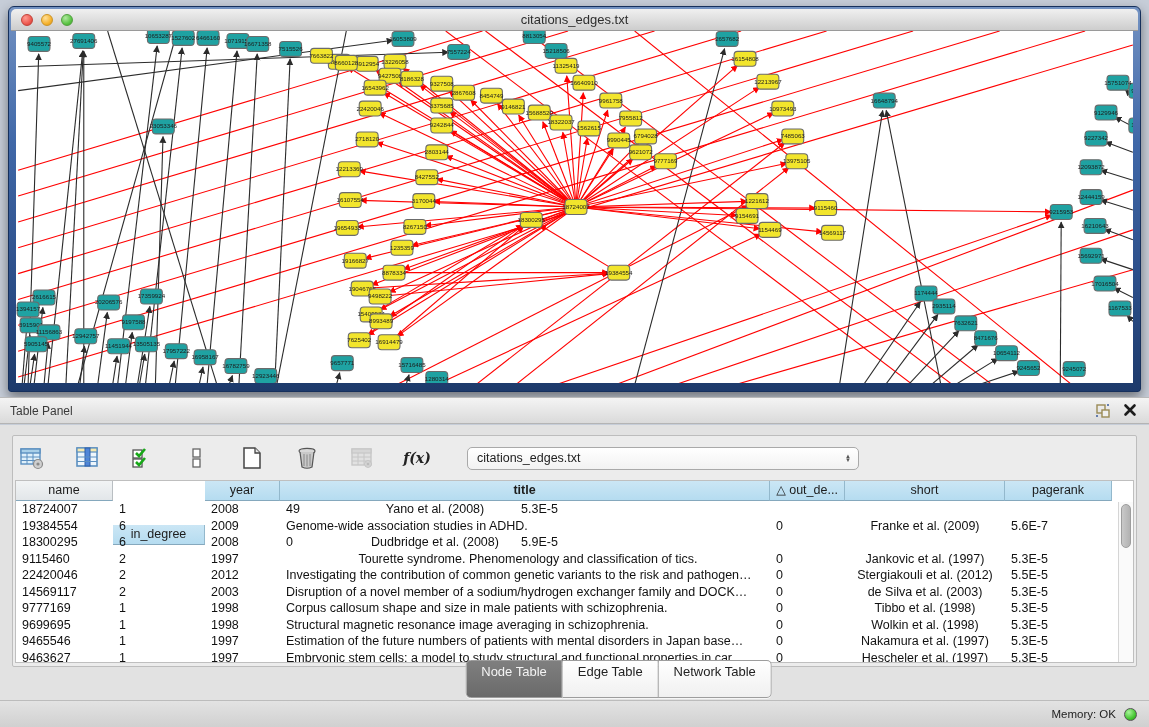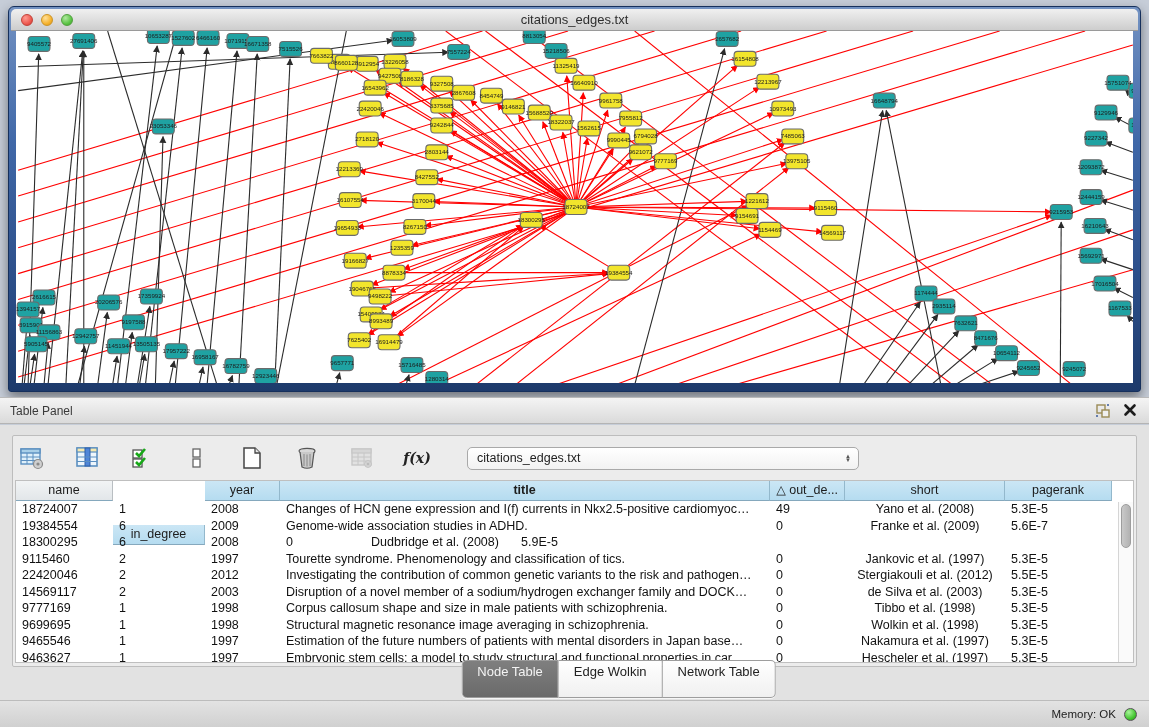--- a/index.html
+++ b/index.html
@@ -757,21 +757,20 @@
           <div class="th" style="width: 490px; font-weight: bold;">title</div>
           <div class="th" style="width: 75px;">△ out_de...</div>
           <div class="th" style="width: 160px;">short</div>
           <div class="th" style="width: 107px;">pagerank</div>
         </div>
       <div id="tbody">
           <div class="trow">
             <div class="td" style="width: 97px;">18724007</div>
             <div class="td" style="width: 92px;">1</div>
             <div class="td" style="width: 75px;">2008</div>
-            <div class="td" style="width: 490px;">Changes of HCN gene expression and I(f) currents in Nkx2.5-positive cardiomyoc…</div>
             <div class="td" style="width: 75px;">49</div>
             <div class="td center" style="width: 160px;">Yano et al. (2008)</div>
             <div class="td" style="width: 107px;">5.3E-5</div>
           </div>
           <div class="trow">
             <div class="td" style="width: 97px;">19384554</div>
             <div class="td" style="width: 92px;">6</div>
             <div class="td" style="width: 75px;">2009</div>
             <div class="td" style="width: 490px;">Genome-wide association studies in ADHD.</div>
             <div class="td" style="width: 75px;">0</div>
@@ -783,21 +782,21 @@
             <div class="td" style="width: 92px;">6</div>
             <div class="td" style="width: 75px;">2008</div>
             <div class="td" style="width: 75px;">0</div>
             <div class="td center" style="width: 160px;">Dudbridge et al. (2008)</div>
             <div class="td" style="width: 107px;">5.9E-5</div>
           </div>
           <div class="trow">
             <div class="td" style="width: 97px;">9115460</div>
             <div class="td" style="width: 92px;">2</div>
             <div class="td" style="width: 75px;">1997</div>
-            <div class="td" style="width: 490px;">Tourette syndrome. Phenomenology and classification of tics.</div>
+            <div class="td" style="width: 490px; text-align: center;">Tourette syndrome. Phenomenology and classification of tics.</div>
             <div class="td" style="width: 75px;">0</div>
             <div class="td center" style="width: 160px;">Jankovic et al. (1997)</div>
             <div class="td" style="width: 107px;">5.3E-5</div>
           </div>
           <div class="trow">
             <div class="td" style="width: 97px;">22420046</div>
             <div class="td" style="width: 92px;">2</div>
             <div class="td" style="width: 75px;">2012</div>
             <div class="td" style="width: 490px;">Investigating the contribution of common genetic variants to the risk and pathogen…</div>
             <div class="td" style="width: 75px;">0</div>
@@ -851,21 +850,21 @@
           </div>
         </div>
       <div class="vscroll">
         <div class="vthumb"></div>
       </div>
     </div>
   </div>
 
   <div class="tabs">
     <span class="tab sel">Node Table</span>
-    <span class="tab">Edge Wolkin</span>
+    <span class="tab">Edge Table</span>
     <span class="tab">Network Table</span>
   </div>
 </div>
 
 <div class="statusbar">
   <span class="mem">Memory: OK</span>
   <span class="memdot"></span>
 </div>
 
 </body></html>

